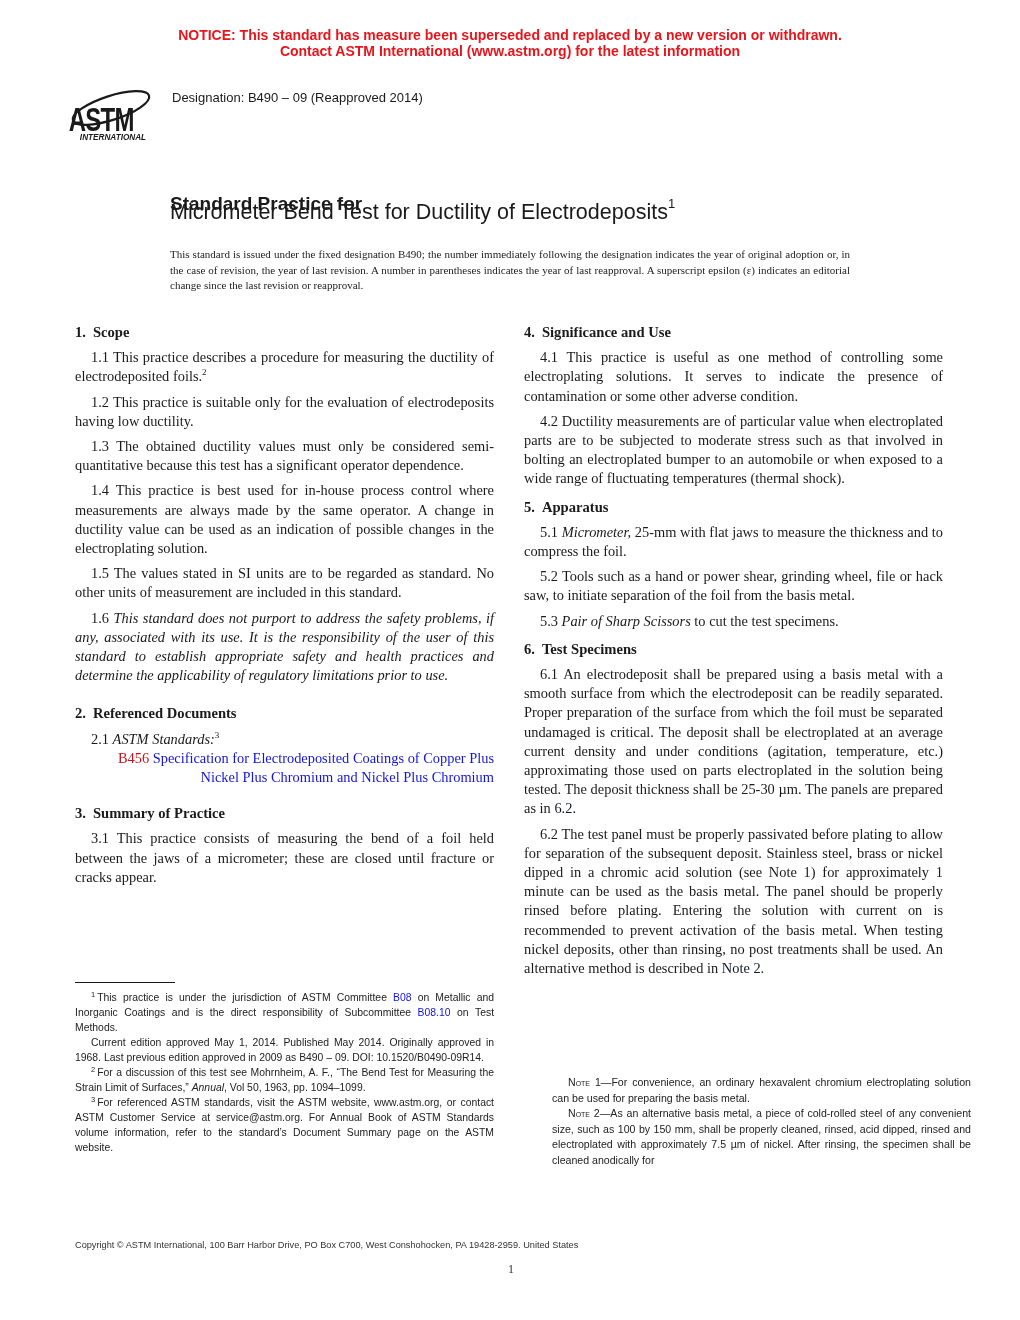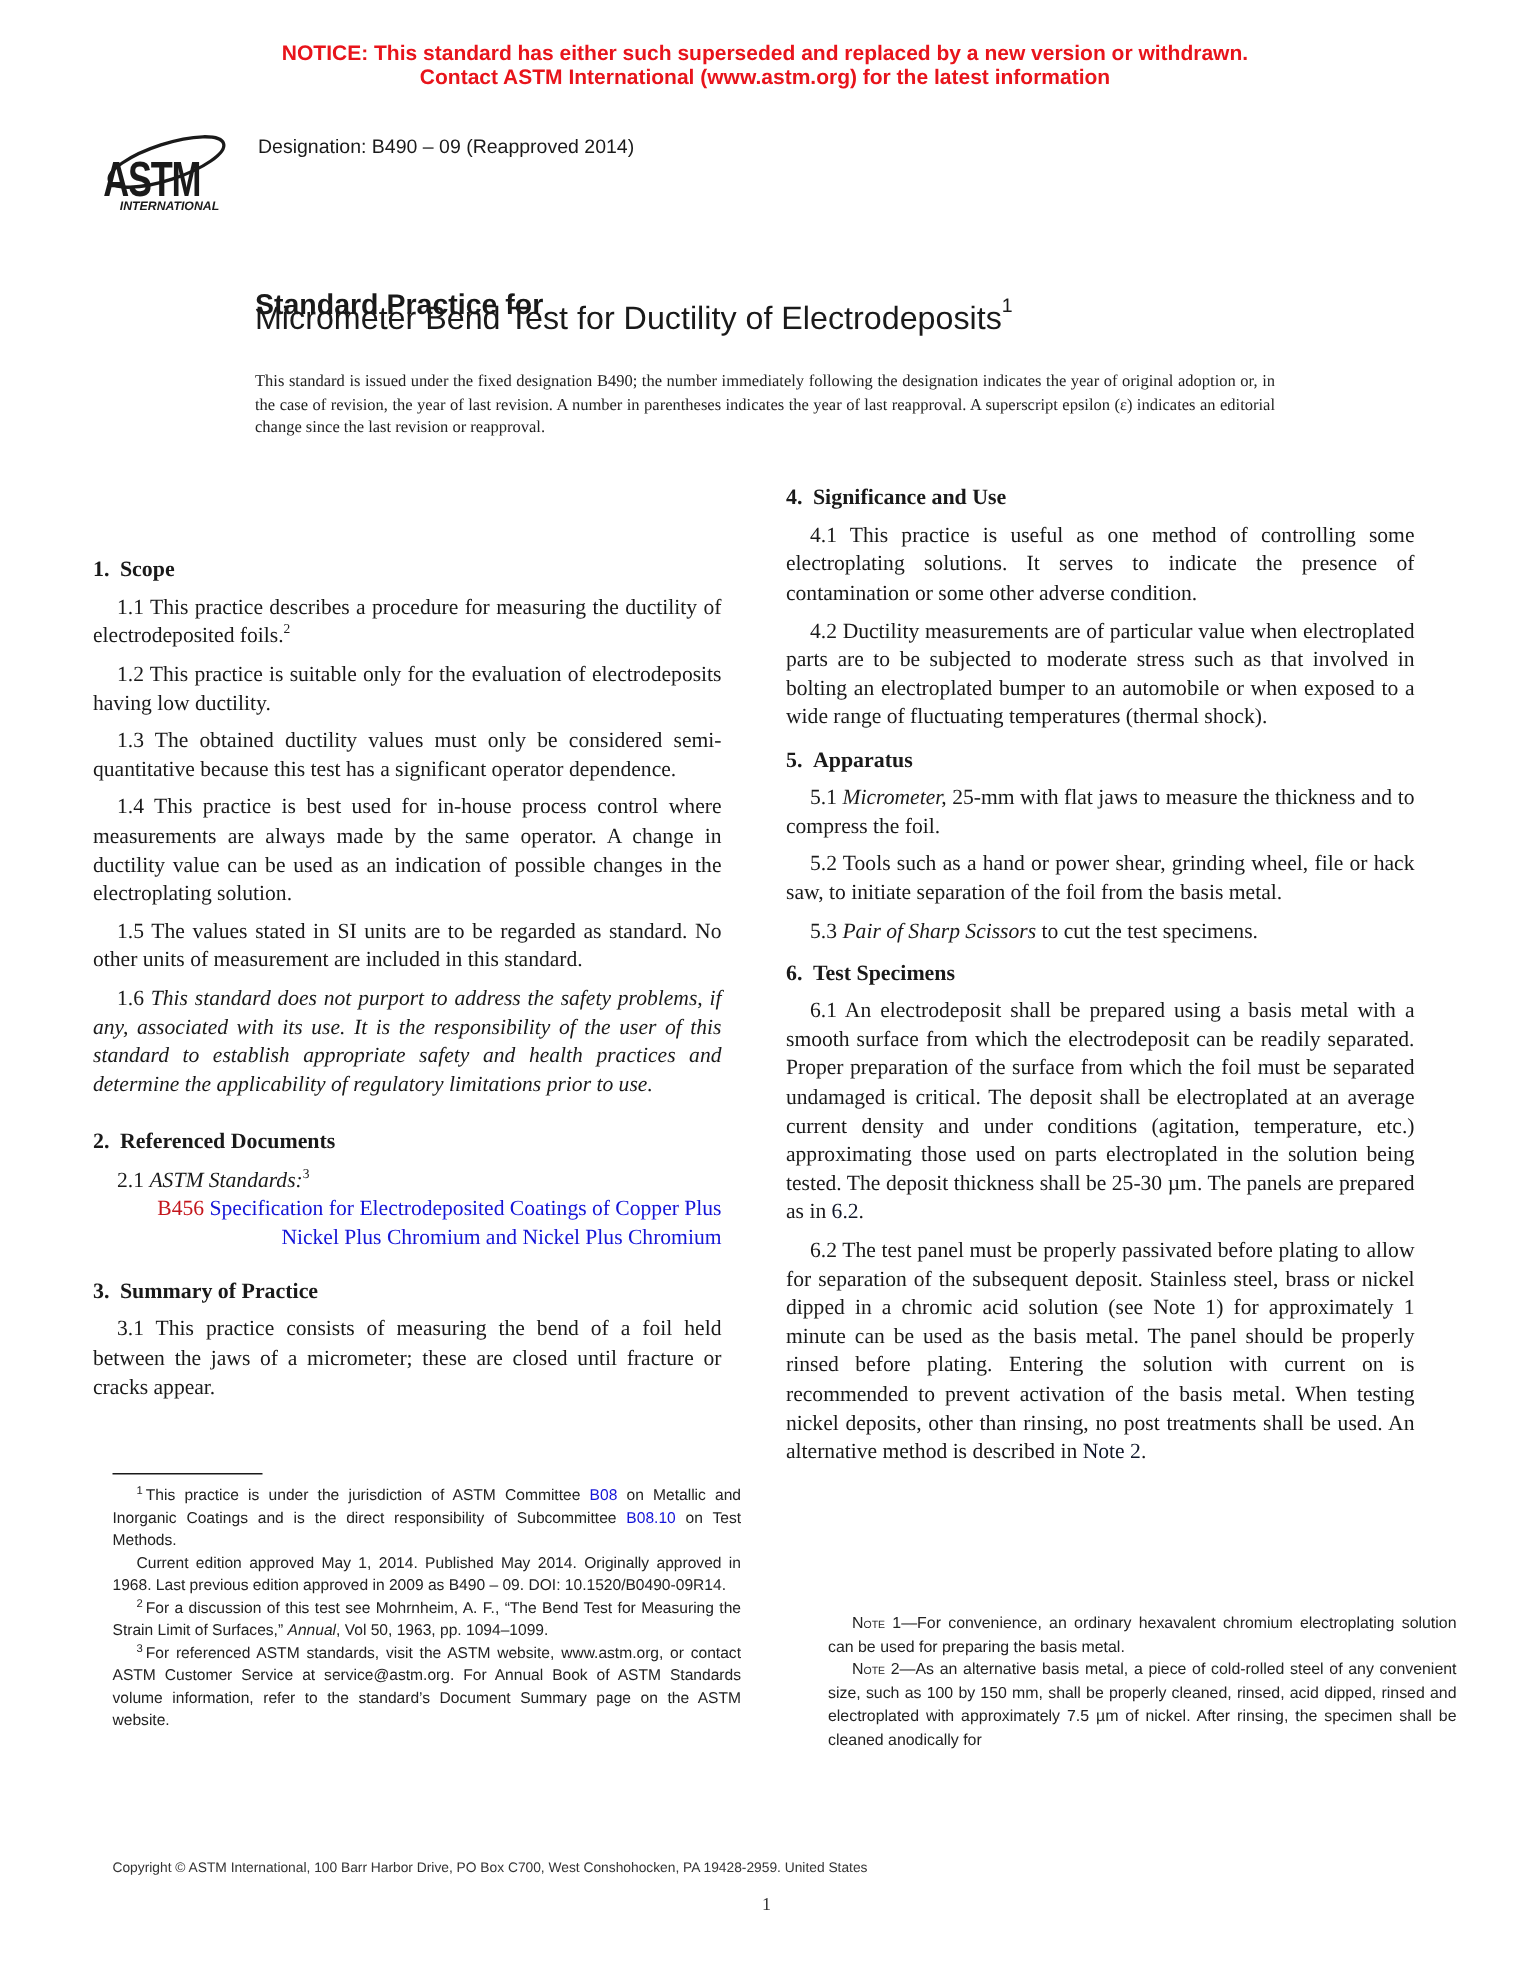--- a/index.html
+++ b/index.html
@@ -5,21 +5,21 @@
   html, body { margin: 0; padding: 0; background: #ffffff; }
   body { width: 1020px; height: 1320px; position: relative; overflow: hidden; color: #1a1a1a; }
   .notice { position: absolute; top: 27px; left: 0; width: 1020px; text-align: center; color: #e8141b; font-family: "Liberation Sans", sans-serif; font-weight: bold; font-size: 14px; line-height: 16px; }
   .logo { position: absolute; left: 66px; top: 78px; width: 94px; height: 66px; }
   .designation { position: absolute; left: 172px; top: 90px; font-family: "Liberation Sans", sans-serif; font-size: 13px; color: #1a1a1a; }
   .title1 { position: absolute; left: 170px; top: 193px; font-family: Liberation Sans, sans-serif; font-weight: bold; font-size: 19px; }
   .title2 { position: absolute; left: 170px; top: 199px; font-family: "Liberation Sans", sans-serif; font-weight: normal; font-size: 21.5px; }
   .title2 sup { font-size: 13px; position: relative; top: -3px; }
   .issued { position: absolute; left: 170px; top: 247px; width: 680px; font-family: "Liberation Serif", serif; font-size: 11px; line-height: 15.5px; text-align: justify; color: #222; }
   .col { position: absolute; font-family: "Liberation Serif", serif; font-size: 14.4px; line-height: 19.2px; color: #1a1a1a; }
-  .col-left { left: 62px; top: 323px; width: 419px; margin-top: 48px; }
+  .col-left { left: 75px; top: 323px; width: 419px; }
   .col-right { left: 524px; top: 323px; width: 419px; }
   .h { font-weight: bold; font-size: 14.6px; margin: 0 0 6px 0; }
   .h .num { margin-right: 7px; }
   .p { margin: 0 0 6px 0; text-align: justify; text-indent: 16px; }
   .sup { font-size: 9px; vertical-align: super; line-height: 0; }
   .gap { height: 13px; }
   .ref { margin: 0 0 0 0; padding-left: 31px; text-indent: -31px; color: #1515d8; text-align: left; }
   .ref .code { color: #c4161c; }
   .refsub { text-indent: 16px; margin: 0; }
   .link-red { color: #0f172a; }
@@ -32,21 +32,21 @@
   .note { margin: 0; text-indent: 16px; }
   .smallcaps { font-variant: small-caps; }
   .copyright { position: absolute; left: 75px; top: 1240px; font-family: "Liberation Sans", sans-serif; font-size: 9.2px; color: #333; }
   .pagenum { position: absolute; left: 508px; top: 1262px; font-family: "Liberation Serif", serif; font-size: 12px; color: #333; }
   em { font-style: italic; }
 </style>
 </head>
 <body>
 
 <div class="notice">
-  <div>NOTICE: This standard has either such superseded and replaced by a new version or withdrawn.</div>
+  <div>NOTICE: This standard has measure been superseded and replaced by a new version or withdrawn.</div>
   <div>Contact ASTM International (www.astm.org) for the latest information</div>
 </div>
 
 <svg class="logo" viewBox="0 0 94 66">
   <ellipse cx="45" cy="30" rx="40" ry="12" fill="none" stroke="#1a1a1a" stroke-width="2.2" transform="rotate(-18 45 30)"></ellipse>
   <text x="44" y="48" text-anchor="middle" font-family="Liberation Sans, sans-serif" font-weight="bold" font-size="30" fill="#1a1a1a" transform="scale(0.8 1.1)" style="letter-spacing:-1px">ASTM</text>
   <text x="47" y="62" text-anchor="middle" font-family="Liberation Sans, sans-serif" font-weight="bold" font-style="italic" font-size="8.2" fill="#1a1a1a">INTERNATIONAL</text>
 </svg>
 
 <div class="designation">Designation: B490 – 09 (Reapproved 2014)</div>

